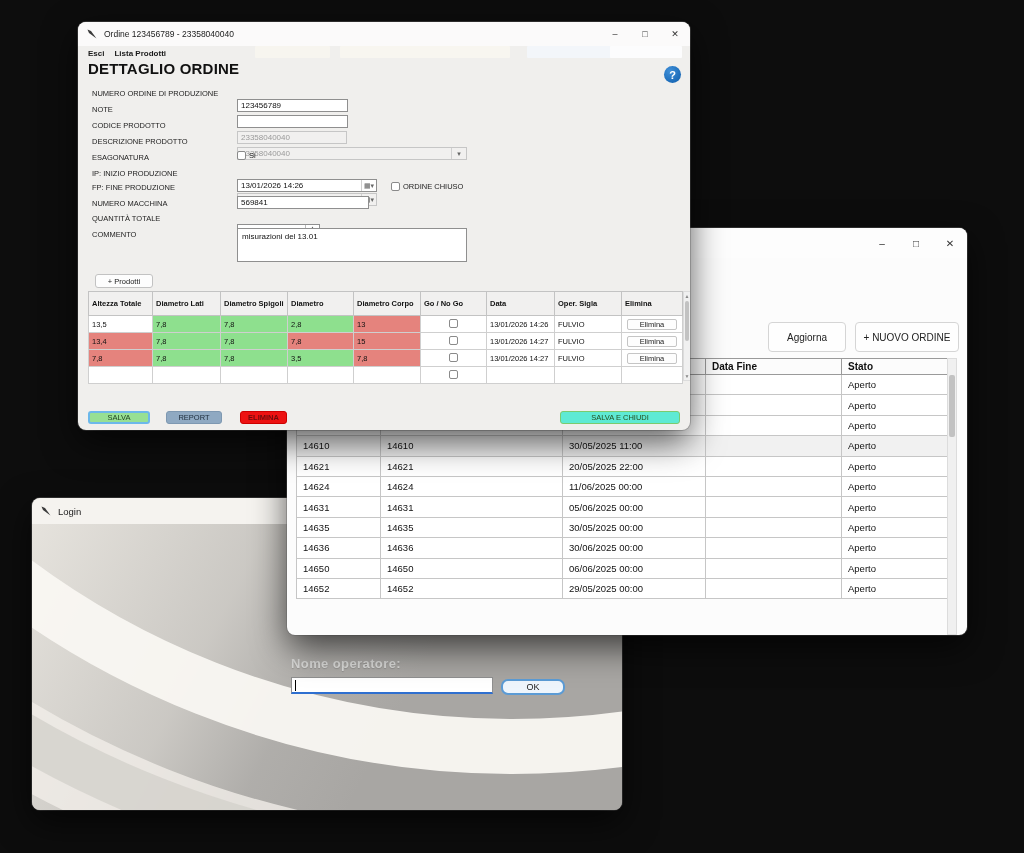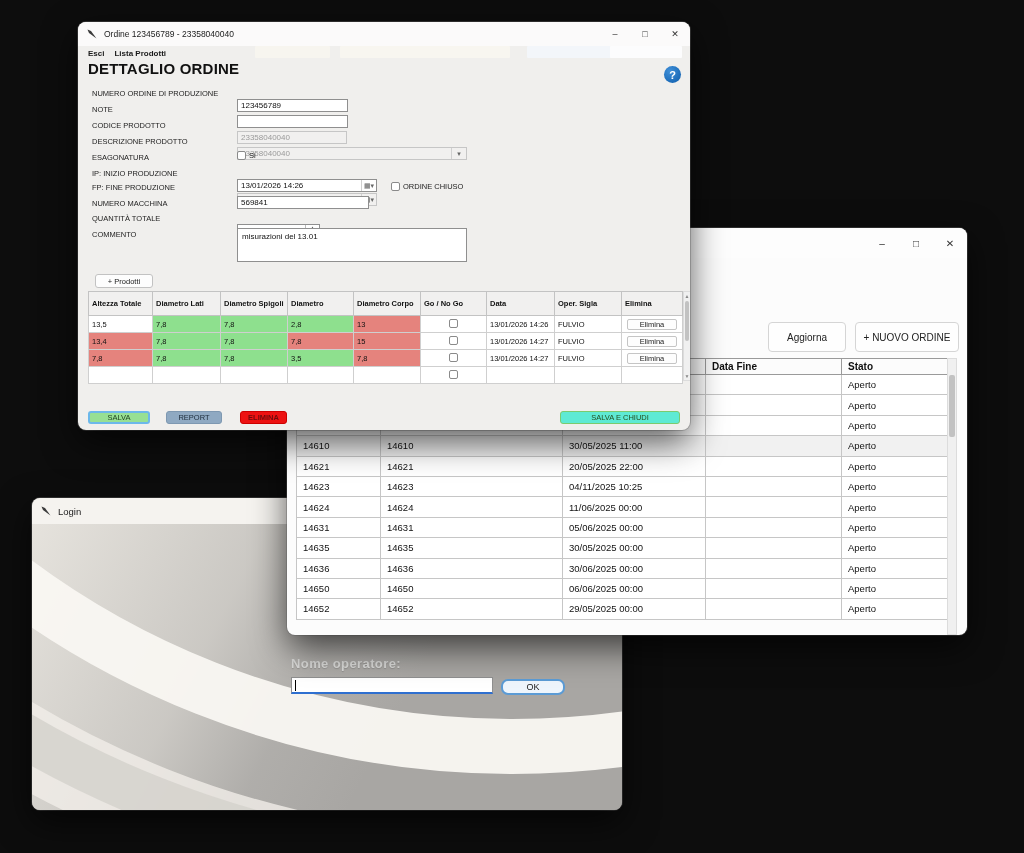--- a/index.html
+++ b/index.html
@@ -175,27 +175,20 @@
             <td>Aperto</td>
           </tr>
           <tr>
             <td>14621</td>
             <td>14621</td>
             <td>20/05/2025 22:00</td>
             <td></td>
             <td>Aperto</td>
           </tr>
           <tr>
-            <td>14623</td>
-            <td>14623</td>
-            <td>04/11/2025 10:25</td>
-            <td></td>
-            <td>Aperto</td>
-          </tr>
-          <tr>
             <td>14624</td>
             <td>14624</td>
             <td>11/06/2025 00:00</td>
             <td></td>
             <td>Aperto</td>
           </tr>
           <tr>
             <td>14631</td>
             <td>14631</td>
             <td>05/06/2025 00:00</td>

